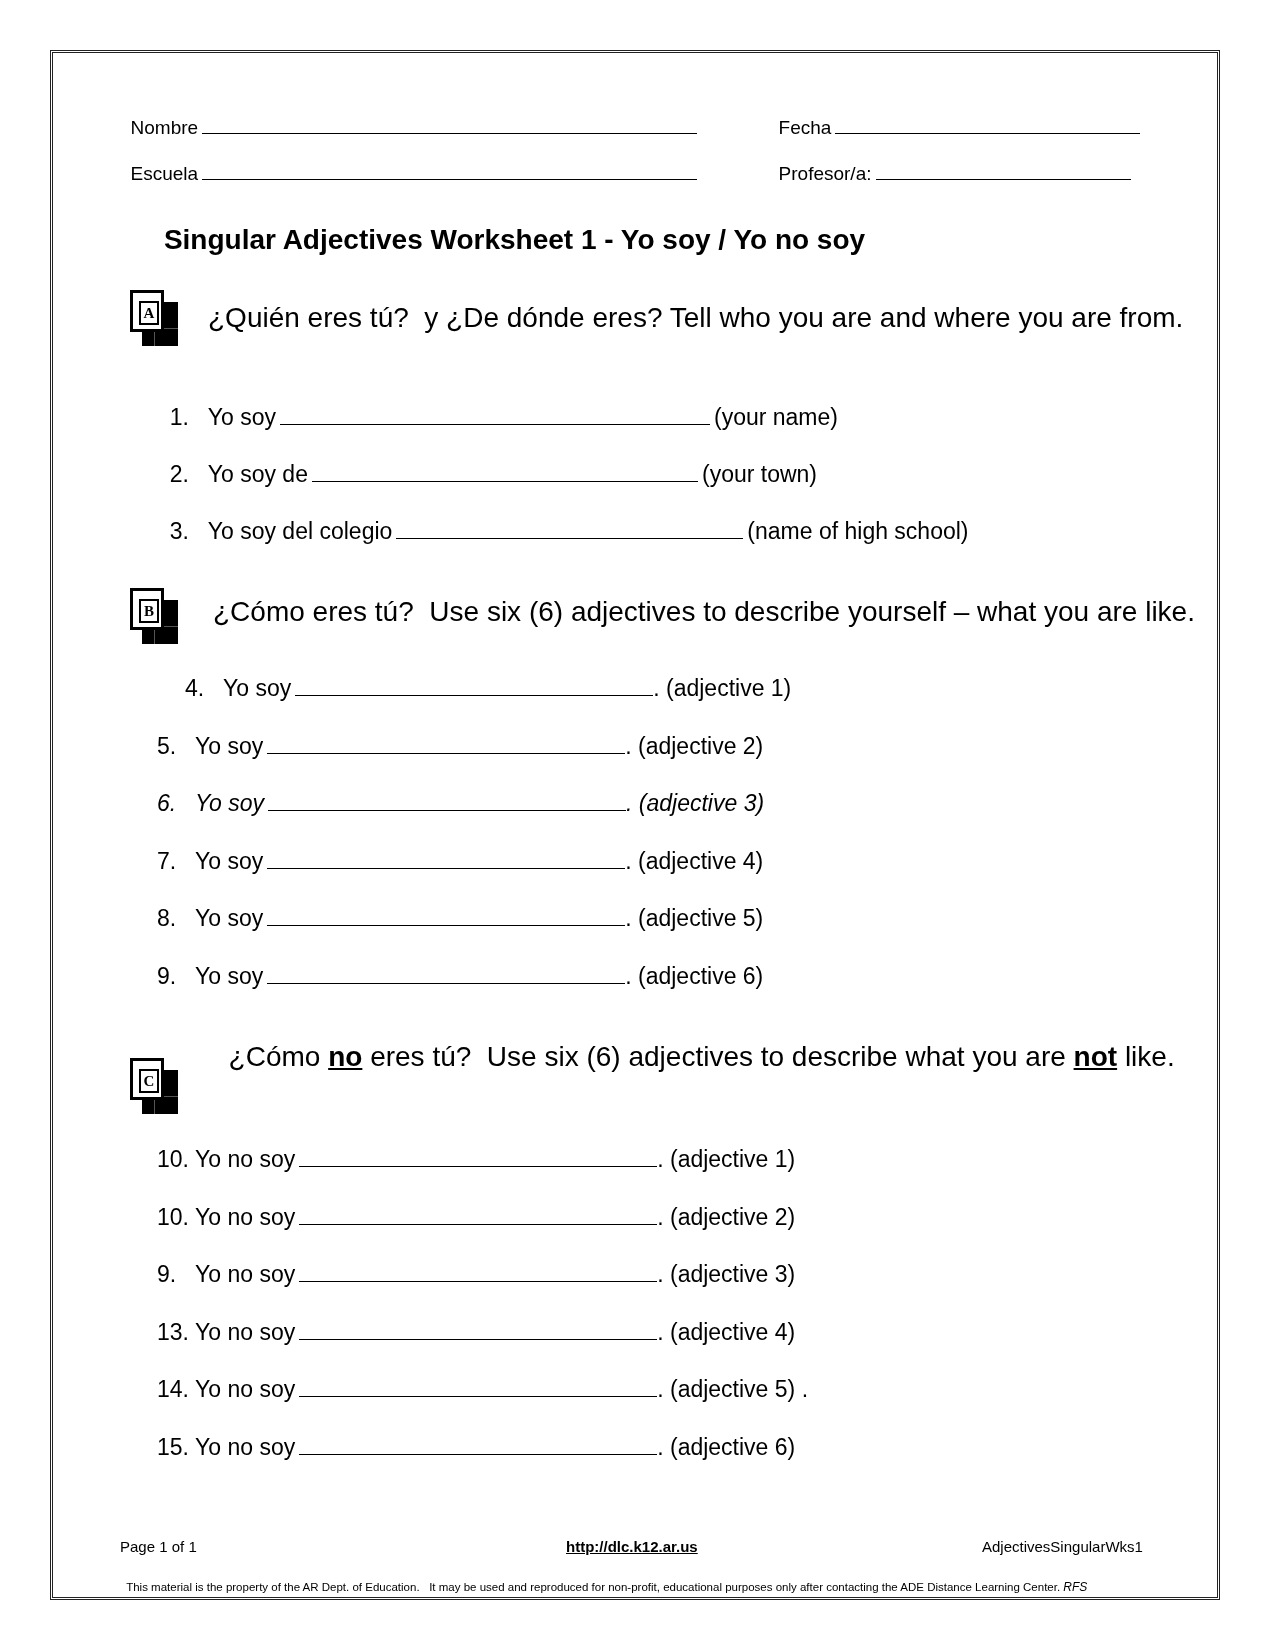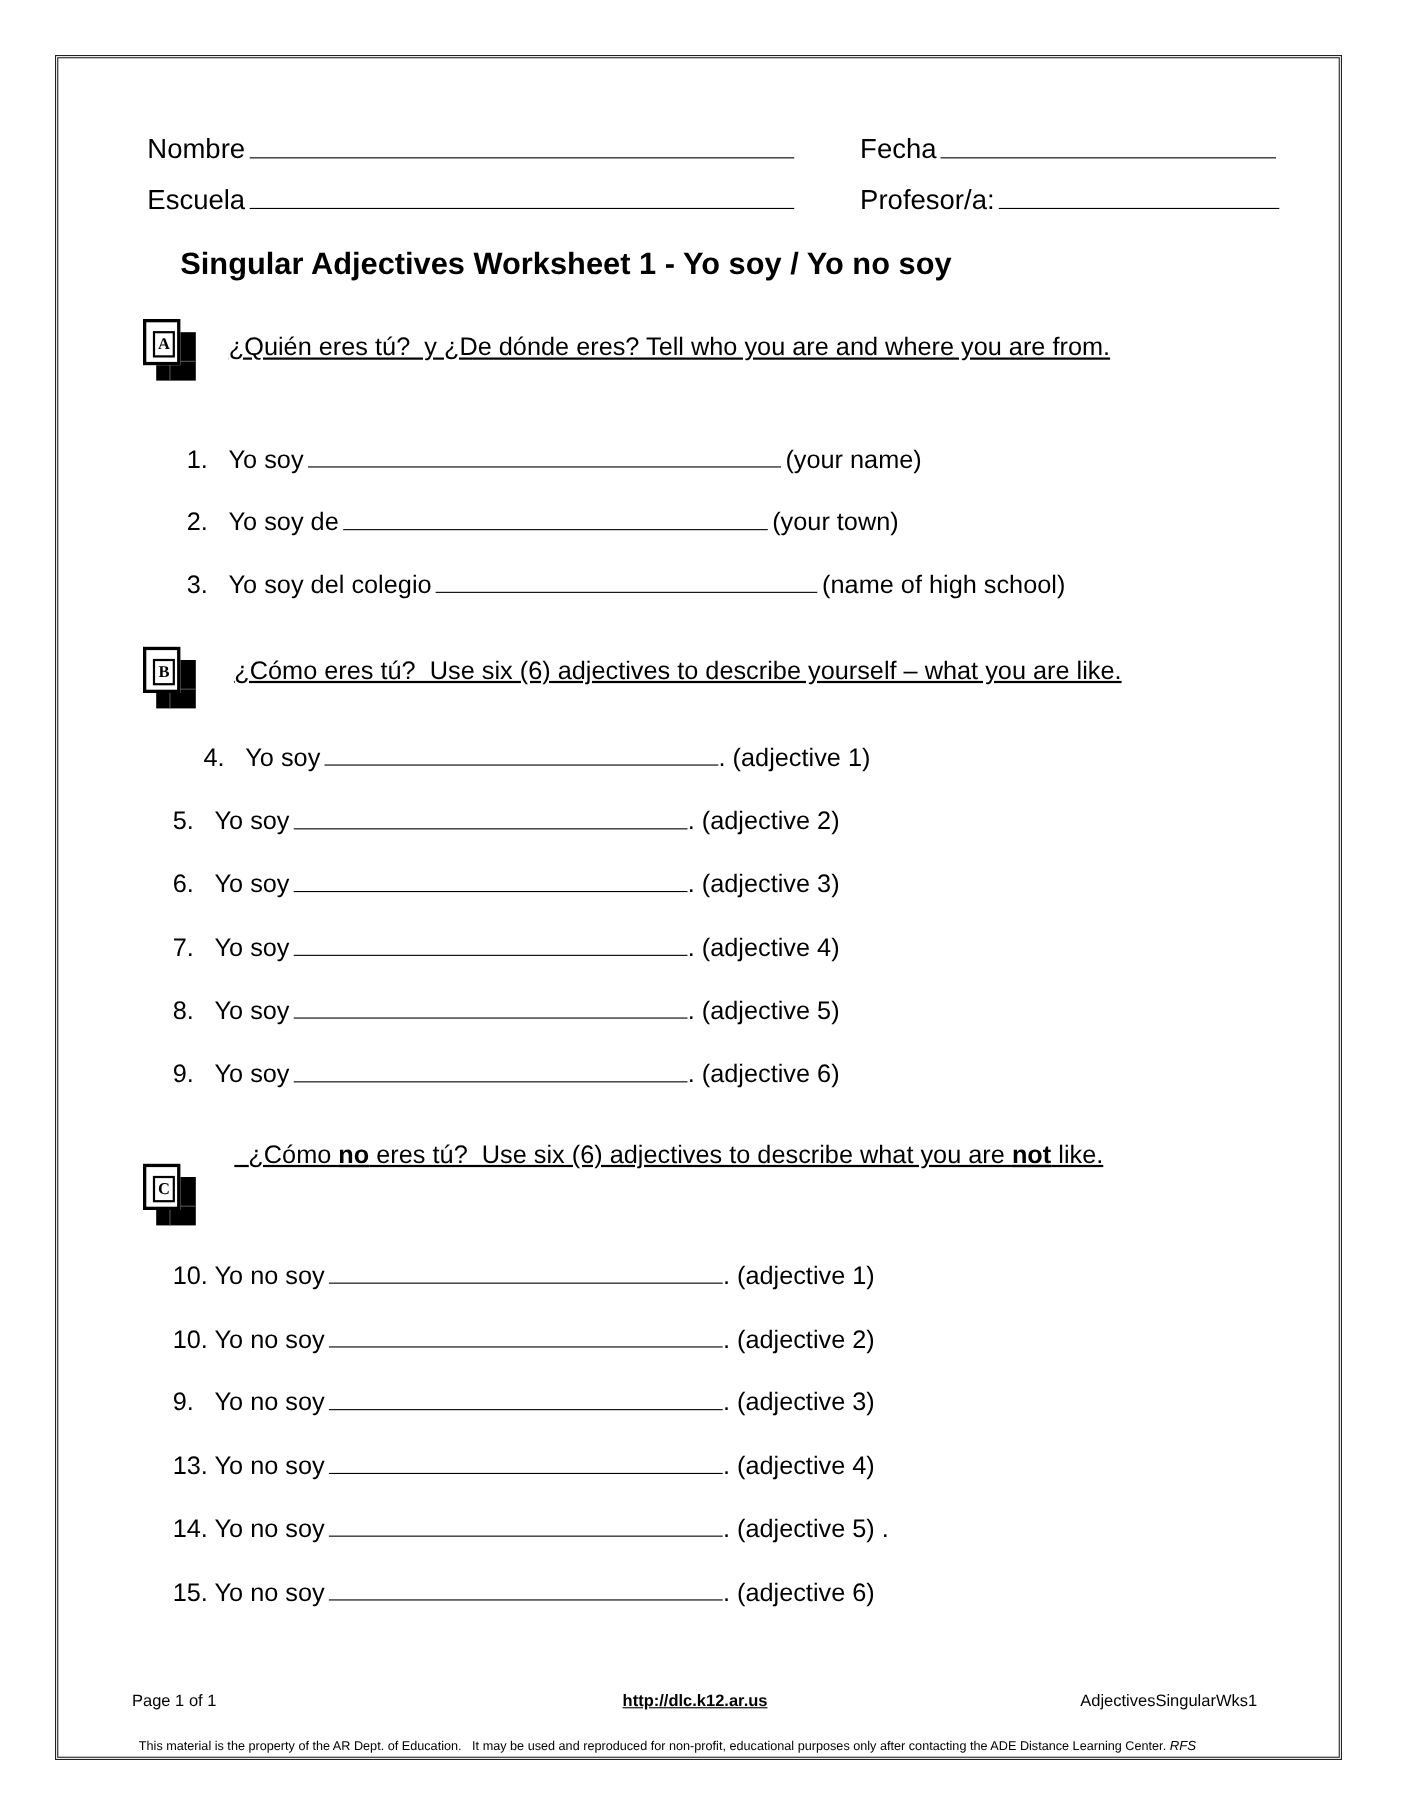--- a/index.html
+++ b/index.html
@@ -1,31 +1,31 @@
 <!DOCTYPE html>
 <html><head>
 <meta charset="utf-8">
 <style>
   html, body { margin:0; padding:0; background:#fff; }
   body { width:1275px; height:1650px; position:relative; overflow:hidden;
          font-family:"Liberation Sans", sans-serif; color:#000; }
   .frame { position:absolute; left:50px; top:50px; width:1170px; height:1550px;
            border:3px double #222; box-sizing:border-box; }
   .abs { position:absolute; white-space:pre; }
-  .f24 { font-size:25px; }
+  .f24 { font-size:19px; }
   .title { font-size:28px; font-weight:bold; left:0; width:1029px; text-align:center; top:224px; }
   .blank { display:inline-block; border-bottom:1px solid #000; height:18px; vertical-align:baseline; margin:0 4px; }
   .icon { position:absolute; width:50px; height:56px; }
   .icon .back { position:absolute; left:12px; top:12px; width:36px; height:44px; background:#000; }
   .icon .back::before { content:""; position:absolute; left:12px; top:0; width:1px; height:44px; background:#555; }
   .icon .back::after { content:""; position:absolute; left:0; top:26px; width:36px; height:1px; background:#555; }
   .icon .front { position:absolute; left:0; top:0; width:34px; height:42px; background:#fff; border:3px solid #000; box-sizing:border-box; }
   .icon .inner { position:absolute; left:6px; top:8px; width:16px; height:20px; border:2px solid #000;
                  font-family:"Liberation Serif", serif; font-weight:bold; font-size:15px; line-height:20px; text-align:center; }
-  .prompt { font-size:23px;text-decoration:underline; }
+  .prompt { font-size:28px; }
   .item { font-size:23px; }
   .num { display:inline-block; width:38px; }
   .u { font-weight:bold; text-decoration:underline; }
   .foot { font-size:15px; }
   .fine { font-size:11.5px; }
   .rfs { font-size:12px;font-style:italic; }
   .link { font-weight:bold; text-decoration:underline; }
 </style>
 </head>
 <body>
@@ -69,21 +69,21 @@
   <div class="back"></div>
     <div class="front">
       <div class="inner">B</div>
     </div>
 </div>
 <div class="abs prompt" style="left:213px; top:596px;">¿Cómo eres tú?  Use six (6) adjectives to describe yourself – what you are like.</div>
 
 <div id="sectionB">
     <div class="abs item" style="left: 157px; top: 675px; margin-left: 28px;"><span class="num">4.</span><span>Yo soy</span><span class="blank" style="width:358px;margin-right:0"></span><span>.</span> <span>(adjective 1)</span></div>
     <div class="abs item" style="left: 157px; top: 732.5px;"><span class="num">5.</span><span>Yo soy</span><span class="blank" style="width:358px;margin-right:0"></span><span>.</span> <span>(adjective 2)</span></div>
-    <div class="abs item" style="left: 157px; top: 790px;"><span class="num">6.</span><span>Yo soy</span><span class="blank" style="width:358px;margin-right:0"></span><span>.</span> <span>(adjective 3)</span></div>
+    <div class="abs item" style="left: 157px; top: 790px; font-style: italic;"><span class="num">6.</span><span>Yo soy</span><span class="blank" style="width:358px;margin-right:0"></span><span>.</span> <span>(adjective 3)</span></div>
     <div class="abs item" style="left: 157px; top: 847.5px;"><span class="num">7.</span><span>Yo soy</span><span class="blank" style="width:358px;margin-right:0"></span><span>.</span> <span>(adjective 4)</span></div>
     <div class="abs item" style="left: 157px; top: 905px;"><span class="num">8.</span><span>Yo soy</span><span class="blank" style="width:358px;margin-right:0"></span><span>.</span> <span>(adjective 5)</span></div>
     <div class="abs item" style="left: 157px; top: 962.5px;"><span class="num">9.</span><span>Yo soy</span><span class="blank" style="width:358px;margin-right:0"></span><span>.</span> <span>(adjective 6)</span></div>
   </div>
 
 <div class="icon" style="left:130px; top:1058px;">
   <div class="back"></div>
     <div class="front">
       <div class="inner">C</div>
     </div>

